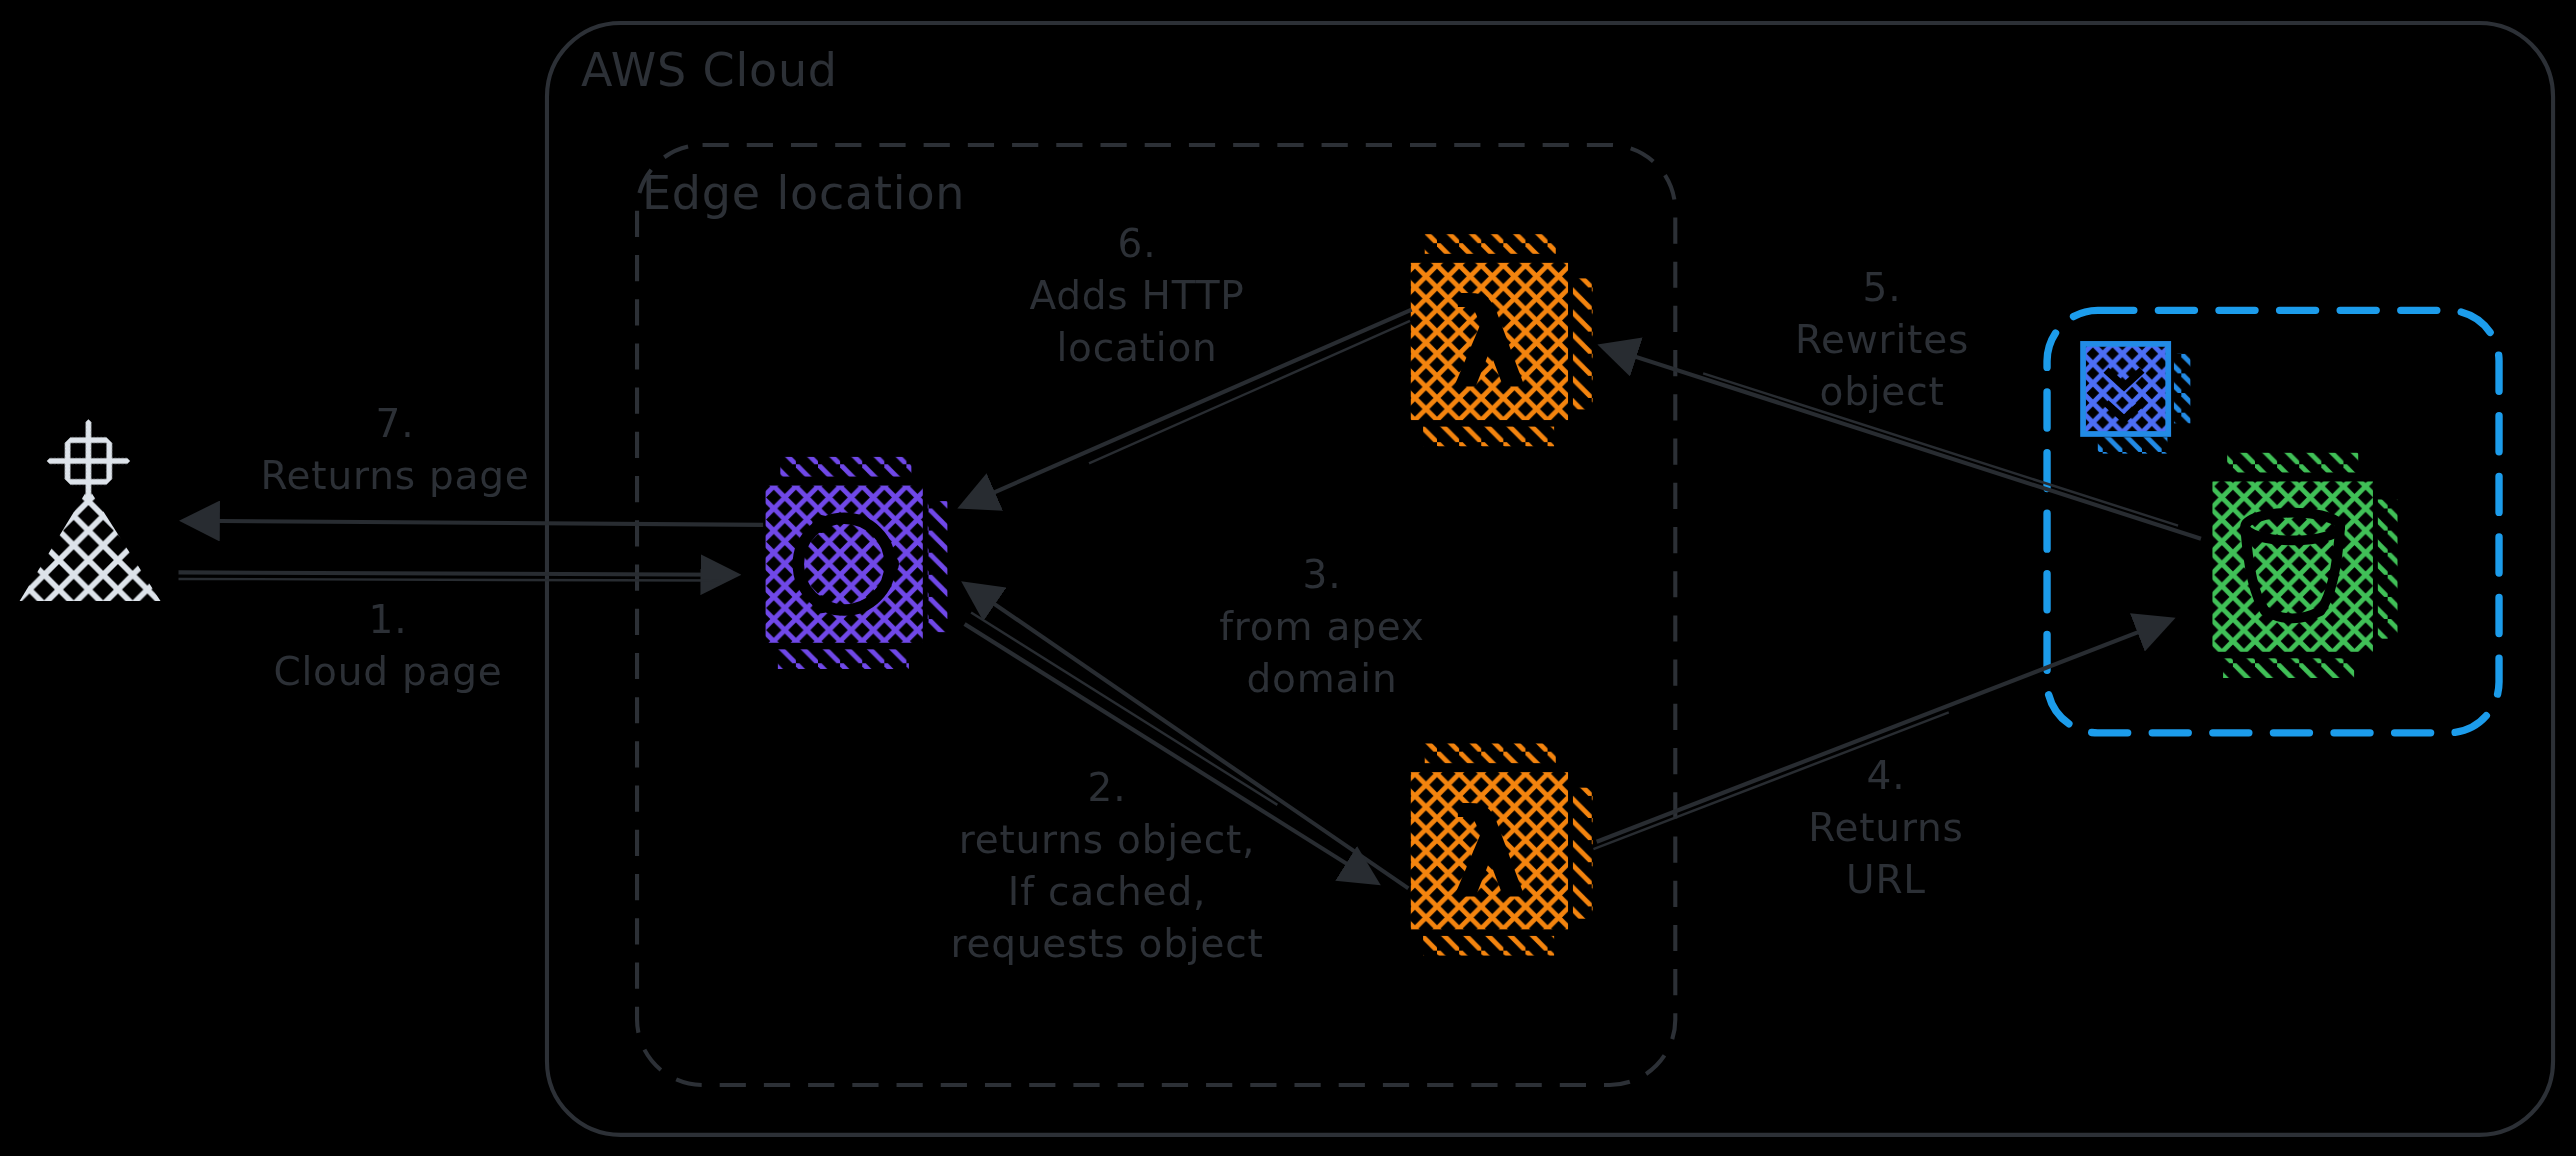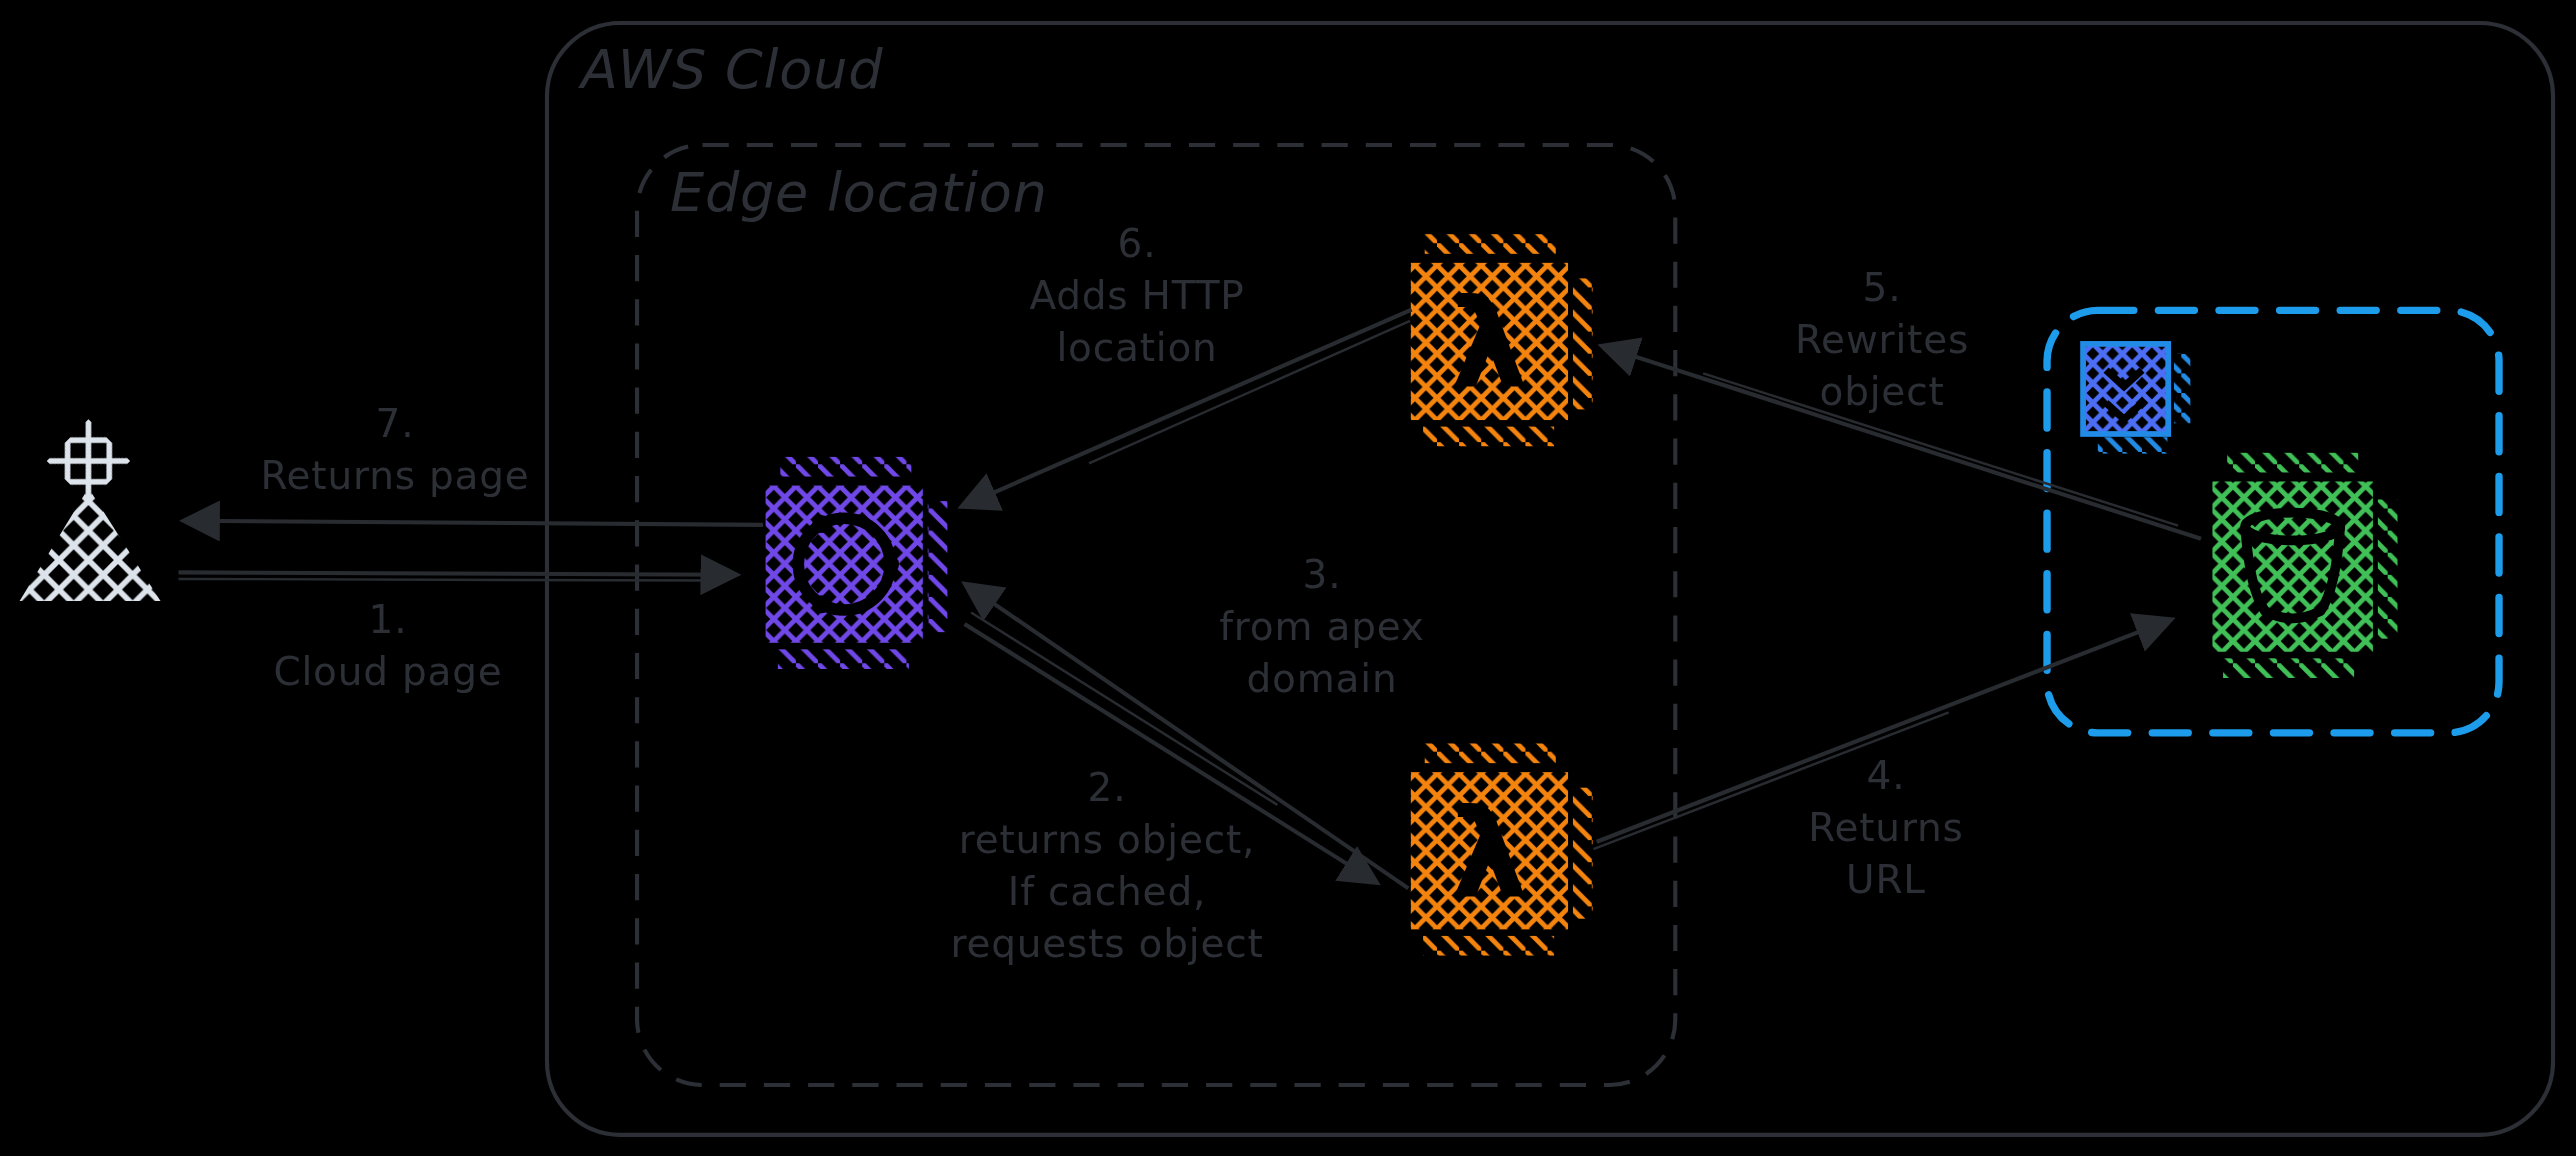--- a/index.html
+++ b/index.html
@@ -7,25 +7,24 @@
     position:relative;
     width:2576px;height:1157px;
     background:#000000;
     overflow:hidden;
     font-family:"DejaVu Sans", sans-serif;
   }
   #diagram-svg{position:absolute;left:0;top:0;width:2576px;height:1157px;}
   .container-label{
     position:absolute;
     color:#2c3036;
-    font-size:54px;
+    font-size:46px;
     line-height:46px;
     white-space:nowrap;
     letter-spacing:0.8px;
-    font-style:italic;
   }
   .step-label{
     position:absolute;
     transform:translateX(-50%);
     text-align:center;
     color:#2c3036;
     font-size:39px;
     line-height:52px;
     white-space:nowrap;
     letter-spacing:0.8px;
@@ -150,21 +149,21 @@
       </g>
       <g>
         <path d="M2688 658 L1958 423" marker-end="url(#arrow)"></path>
         <path d="M2660 642 L2080 456" stroke-width="3"></path>
       </g>
     </g>
   </svg>
 
   <div class="container-label" style="left:581px; top:47px;">AWS Cloud</div>
 
-  <div class="container-label" style="left:670px; top:170px;">Edge location</div>
+  <div class="container-label" style="left:642px; top:170px;">Edge location</div>
 
   <div class="step-label" style="left:395px; top:398px;">
     <div>7.</div>
     <div>Returns page</div>
   </div>
 
   <div class="step-label" style="left:388px; top:594px;">
     <div>1.</div>
     <div>Cloud page</div>
   </div>

